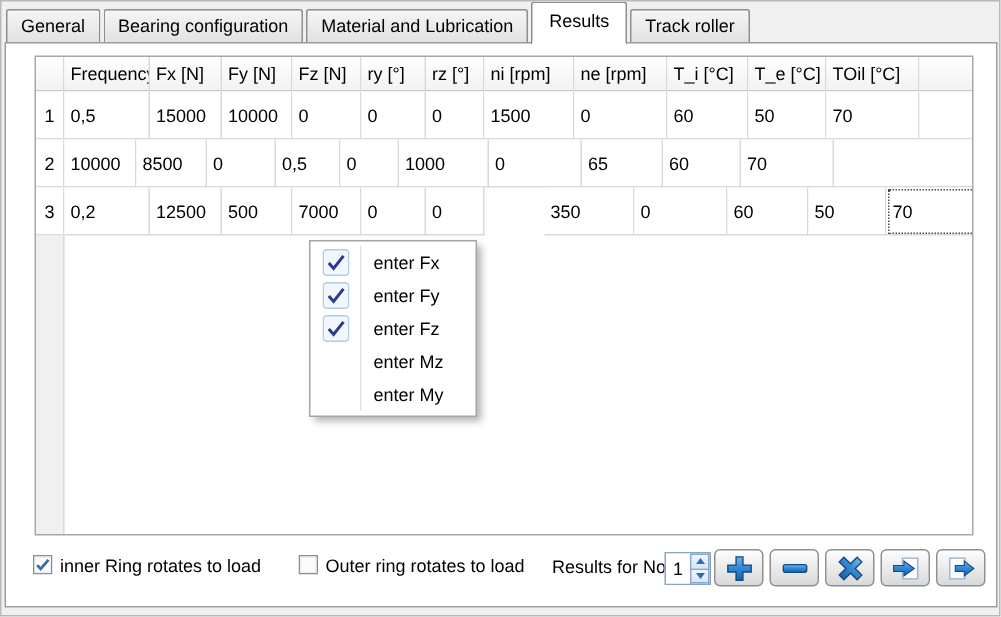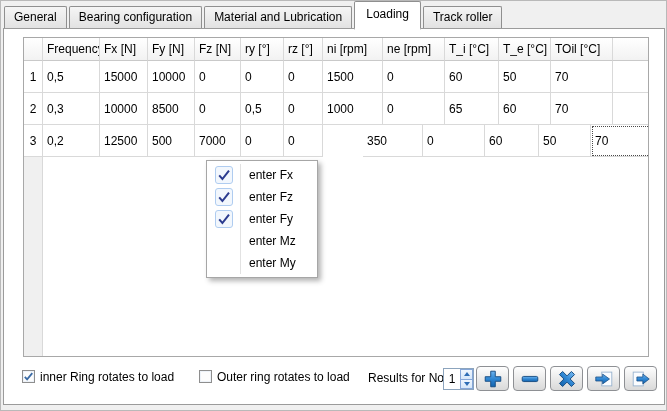--- a/index.html
+++ b/index.html
@@ -75,21 +75,21 @@
   }
   .tbtn svg{display:block}
 </style>
 </head>
 <body>
 
 <div class="tabbar">
     <div class="tab">General</div>
     <div class="tab">Bearing configuration</div>
     <div class="tab">Material and Lubrication</div>
-    <div class="tab active">Loading</div>
+    <div class="tab active">Results</div>
     <div class="tab">Track roller</div>
   </div>
 
 <div class="pane">
 
   <div class="tbl">
       <div class="trow thead">
         <div class="cell numcell" style="width: 19px;"></div>
         <div class="cell" style="width: 57px;">Frequency</div>
         <div class="cell" style="width: 48px;">Fx [N]</div>
@@ -114,21 +114,20 @@
         <div class="cell" style="width: 39px;">0</div>
         <div class="cell" style="width: 60px;">1500</div>
         <div class="cell" style="width: 62px;">0</div>
         <div class="cell" style="width: 54px;">60</div>
         <div class="cell" style="width: 52px;">50</div>
         <div class="cell" style="width: 62px;">70</div>
         <div class="cell last"></div>
       </div>
       <div class="trow drow">
         <div class="cell numcell" style="width: 19px;">2</div>
-        <div class="cell" style="width: 57px;">0,3</div>
         <div class="cell" style="width: 48px;">10000</div>
         <div class="cell" style="width: 47px;">8500</div>
         <div class="cell" style="width: 46px;">0</div>
         <div class="cell" style="width: 43px;">0,5</div>
         <div class="cell" style="width: 39px;">0</div>
         <div class="cell" style="width: 60px; text-align: center;">1000</div>
         <div class="cell" style="width: 62px;">0</div>
         <div class="cell" style="width: 54px;">65</div>
         <div class="cell" style="width: 52px;">60</div>
         <div class="cell" style="width: 62px;">70</div>
@@ -262,30 +261,30 @@
       </div>
       <div class="mlabel">enter Fx</div>
     </div>
     <div class="mitem">
       <div class="mgutter">
         <svg width="18" height="18" viewBox="0 0 18 18">
           <rect x="0.5" y="0.5" width="17" height="17" rx="2.5" fill="#f2f7fd" stroke="#afccf0"></rect>
           <path d="M4.2 9.4l3.2 3.6 6.6-8.4" fill="none" stroke="#2b3b8f" stroke-width="2"></path>
         </svg>
       </div>
-      <div class="mlabel">enter Fz</div>
+      <div class="mlabel">enter Fy</div>
     </div>
     <div class="mitem">
       <div class="mgutter">
         <svg width="18" height="18" viewBox="0 0 18 18">
           <rect x="0.5" y="0.5" width="17" height="17" rx="2.5" fill="#f2f7fd" stroke="#afccf0"></rect>
           <path d="M4.2 9.4l3.2 3.6 6.6-8.4" fill="none" stroke="#2b3b8f" stroke-width="2"></path>
         </svg>
       </div>
-      <div class="mlabel">enter Fy</div>
+      <div class="mlabel">enter Fz</div>
     </div>
     <div class="mitem">
       <div class="mgutter"></div>
       <div class="mlabel">enter Mz</div>
     </div>
     <div class="mitem">
       <div class="mgutter"></div>
       <div class="mlabel">enter My</div>
     </div>
   </div>

